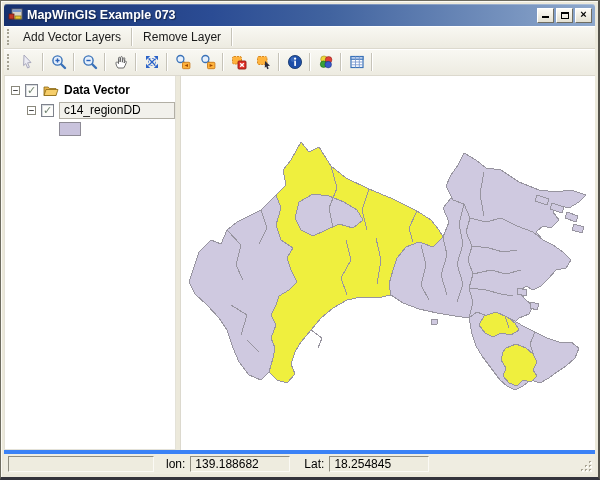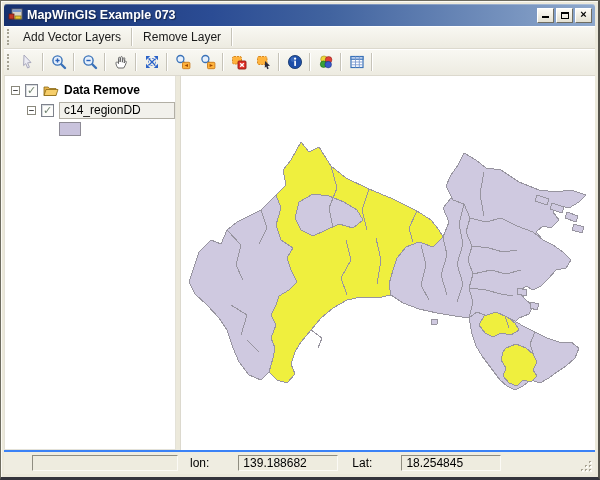--- a/index.html
+++ b/index.html
@@ -107,27 +107,27 @@
   .layer-label-box{
     border:1px solid #B2AFA5;background:#F2F1EC;
     font-size:12px;color:#000;height:17px;line-height:15px;
     padding:0 4px;width:124px;white-space:nowrap;
   }
   .legend-swatch{width:22px;height:14px;border:1px solid #8E8B96;}
 
   
   .statusbar{
     height:24px;flex:0 0 24px;background:#EFEDE1;
-    border-top:2px solid #3b82f6;
+    border-top:4px solid #3b82f6;
     display:flex;align-items:center;padding:0 2px 0 4px;
     font-size:12px;color:#000;
   }
   .sunken{
     border:1px solid;border-color:#8F8D80 #FBFAF5 #FBFAF5 #8F8D80;
-    background:#EEECDF;height:16px;line-height:15px;padding:0 4px;margin-left:24px;
+    background:#EEECDF;height:16px;line-height:15px;padding:0 4px;
   }
   .status-empty{width:146px;margin-right:12px;}
   .status-label{margin-right:5px;white-space:nowrap;}
   .status-value{width:100px;margin-right:14px;white-space:nowrap;}
   .status-spacer{flex:1 1 auto;}
   .resize-grip{width:13px;height:13px;align-self:flex-end;margin-bottom:1px;}
 </style>
 </head>
 <body>
 
@@ -279,21 +279,21 @@
   <div class="client">
 
     <div class="layers-panel">
       <div class="tree-row root">
         <span class="expander">−</span>
         <span class="checkbox">✓</span>
         <svg class="folder-icon" viewBox="0 0 16 13">
           <path d="M1 3 L1 11.5 L13 11.5 L13 4.5 L6.5 4.5 L5.2 3 Z" fill="#E8B44C" stroke="#8A6914" stroke-width="0.8"></path>
           <path d="M3 5.5 L15 5.5 L13 11.5 L1 11.5 Z" fill="#F6CE6A" stroke="#8A6914" stroke-width="0.8"></path>
         </svg>
-        <span class="root-label">Data Remove</span>
+        <span class="root-label">Data Vector</span>
       </div>
       <div class="tree-row child">
         <span class="expander">−</span>
         <span class="checkbox">✓</span>
         <span class="layer-label-box">c14_regionDD</span>
       </div>
       <div class="tree-row swatch-row">
         <span class="legend-swatch" style="background: rgb(201, 195, 221);"></span>
       </div>
     </div>

